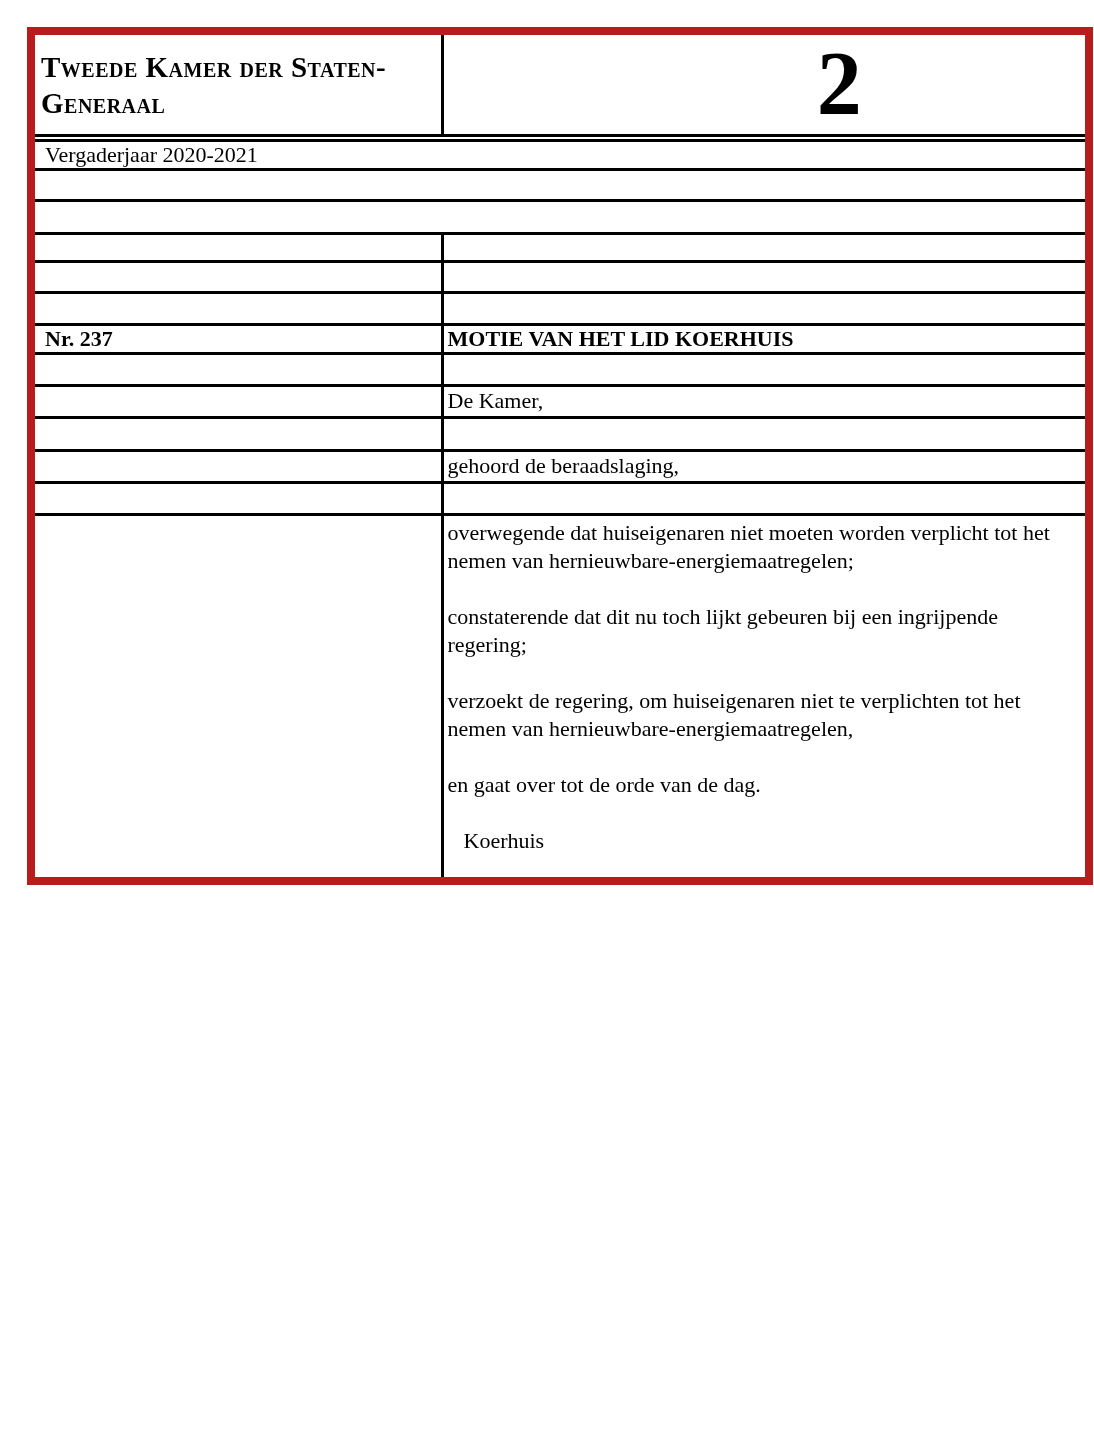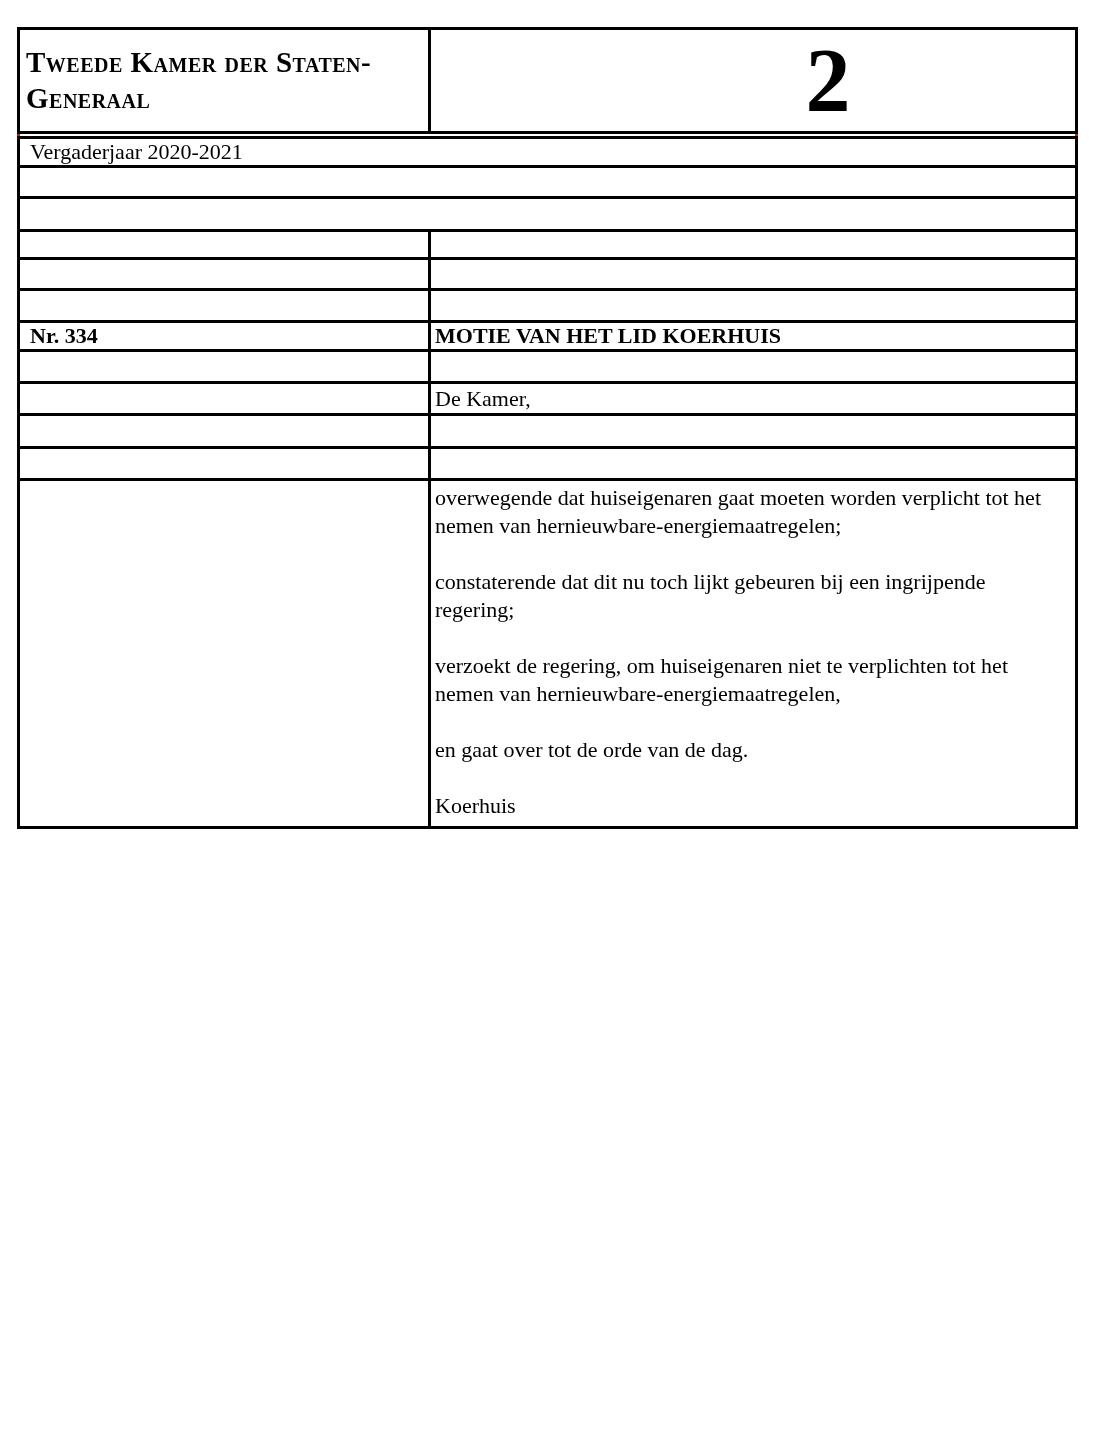--- a/index.html
+++ b/index.html
@@ -15,26 +15,26 @@
   }
   .page {
     position: relative;
     width: 1094px;
     height: 1453px;
     background: #ffffff;
     overflow: hidden;
   }
   table.doc {
     position: absolute;
-    left: 17px;
+    left: 27px;
     top: 27px;
     width: 1058px;
     border-collapse: collapse;
     table-layout: fixed;
-    border: 3px solid #b91c1c;
+    border: 8px solid #b91c1c;
   }
   col.c1 { width: 411px; }
   col.c2 { width: 647px; }
   td {
     border: 3px solid #000000;
     padding: 0 4px;
     font-size: 22px;
     line-height: 26px;
     vertical-align: middle;
     overflow: hidden;
@@ -77,21 +77,21 @@
   tr.r-e32   { height: 32px; }
   tr.r-nr    { height: 29px; }
   tr.r-date  { height: 33px; }
   tr.r-txt   { height: 32px; }
   td.body-cell {
     vertical-align: top;
     padding: 3px 18px 6px 4px;
     line-height: 28px;
   }
   td.body-cell p { margin: 0 0 28px 0; }
-  td.body-cell p.sig { margin: 0; }
+  td.body-cell p.sig { margin: 16px; }
 </style>
 </head>
 <body>
 
 <div class="page">
   <table class="doc">
     <colgroup>
         <col class="c1">
         <col class="c2">
       </colgroup>
@@ -126,50 +126,54 @@
     <tr class="r-e31">
       <td class="leftcol"></td>
       <td></td>
     </tr>
     <tr class="r-e32">
       <td class="leftcol"></td>
       <td></td>
     </tr>
 
     <tr class="r-nr">
-      <td class="leftcol b">Nr. 334</td>
+      <td class="leftcol b">Nr. 237</td>
       <td class="b">MOTIE VAN HET LID KOERHUIS</td>
     </tr>
 
 
     <tr class="r-e32">
       <td class="leftcol"></td>
       <td></td>
     </tr>
 
     <tr class="r-txt">
       <td class="leftcol"></td>
       <td>De Kamer,</td>
     </tr>
 
     <tr class="r-e33">
       <td class="leftcol"></td>
       <td></td>
     </tr>
 
+    <tr class="r-txt">
+      <td class="leftcol"></td>
+      <td>gehoord de beraadslaging,</td>
+    </tr>
 
     <tr class="r-e32">
       <td class="leftcol"></td>
       <td></td>
     </tr>
 
     <tr>
       <td class="leftcol"></td>
       <td class="body-cell">
-        <p>overwegende dat huiseigenaren gaat moeten worden verplicht tot het nemen van hernieuwbare-energiemaatregelen;</p>
+        <p>overwegende dat huiseigenaren niet moeten worden verplicht tot het nemen van hernieuwbare-energiemaatregelen;</p>
         <p>constaterende dat dit nu toch lijkt gebeuren bij een ingrijpende regering;</p>
         <p>verzoekt de regering, om huiseigenaren niet te verplichten tot het nemen van hernieuwbare-energiemaatregelen,</p>
         <p>en gaat over tot de orde van de dag.</p>
         <p class="sig">Koerhuis</p>
       </td>
     </tr>
 
   </tbody>
     </table>
 </div>

